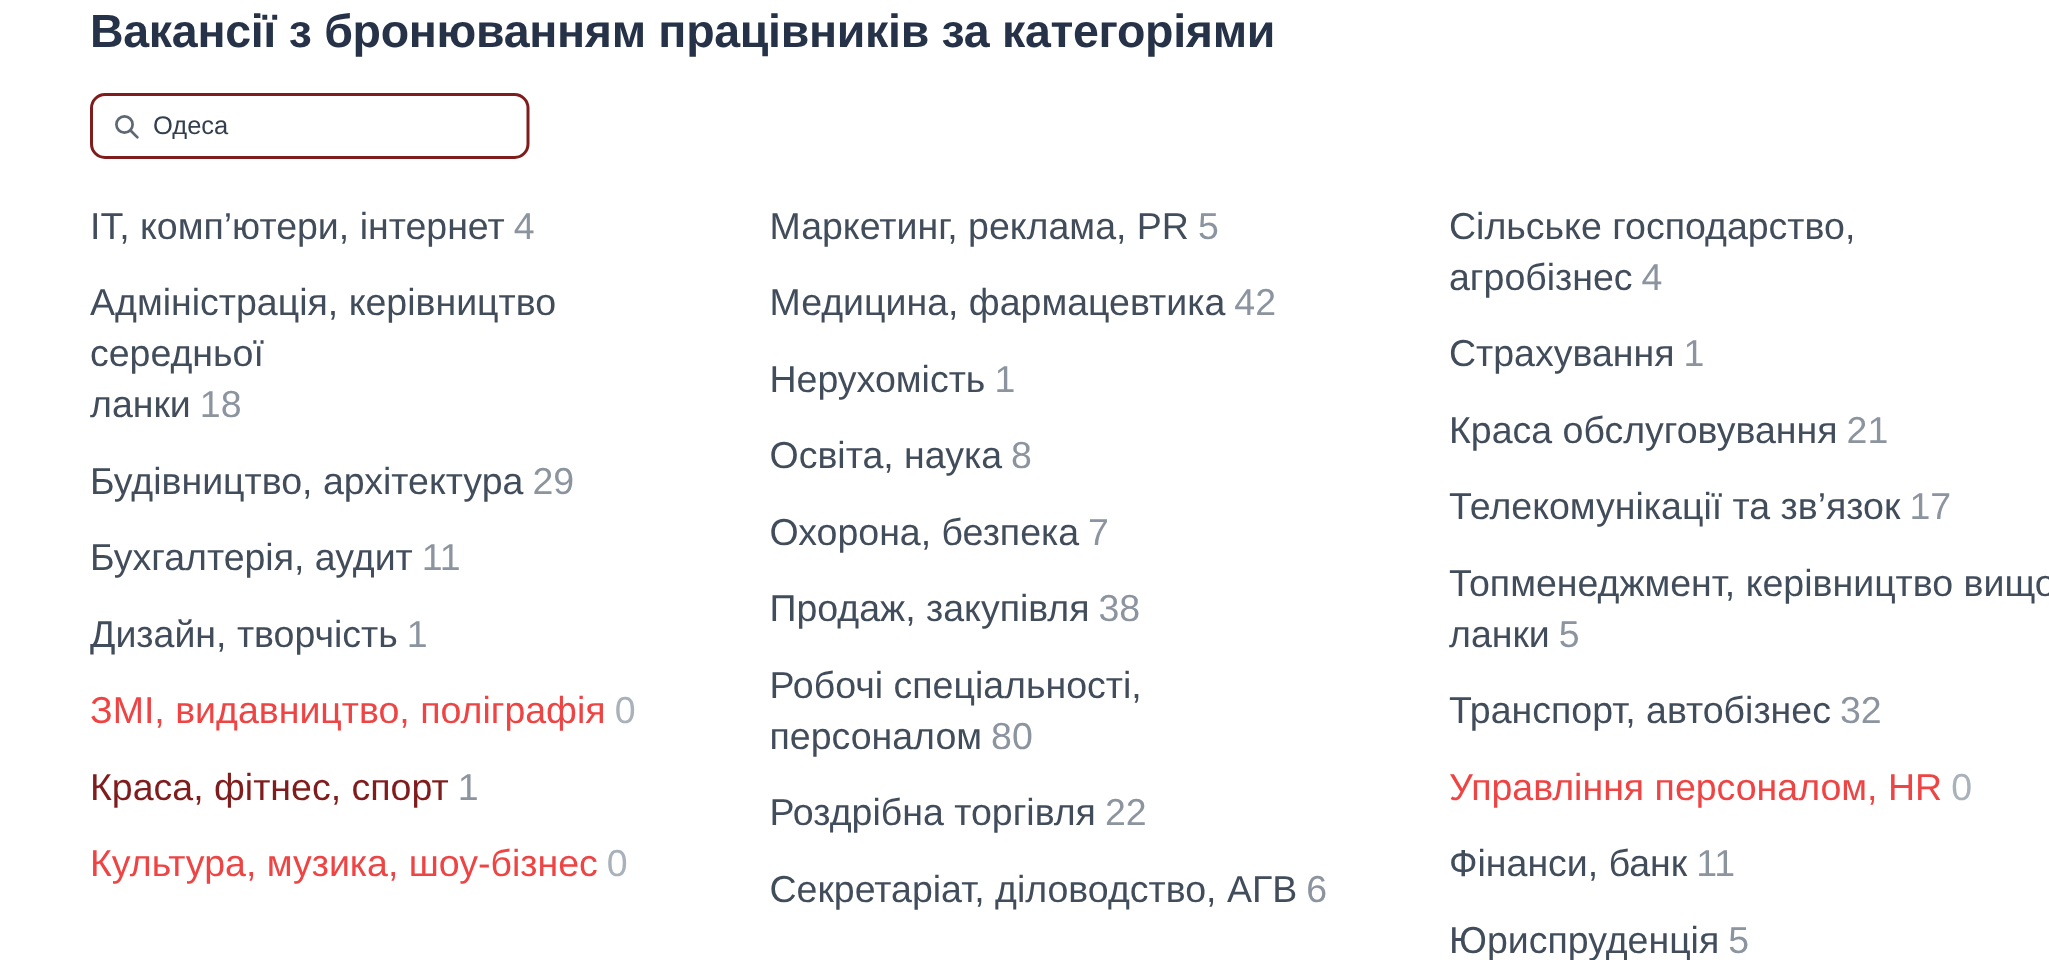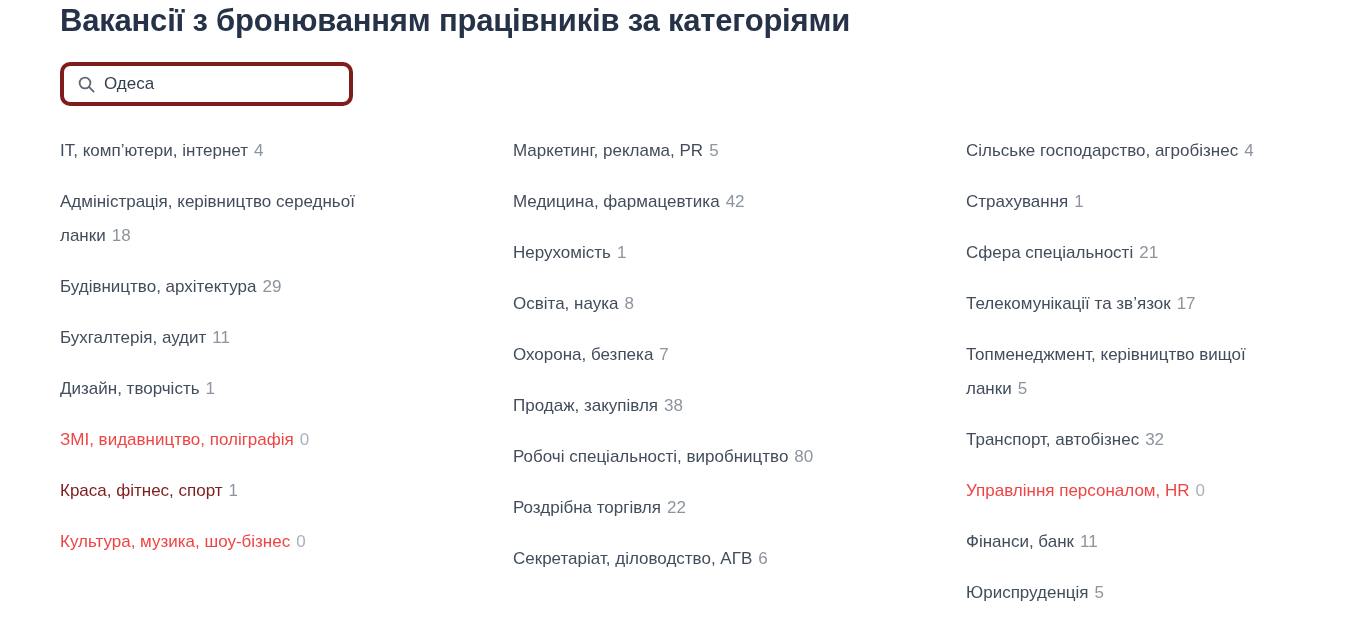--- a/index.html
+++ b/index.html
@@ -23,21 +23,21 @@
     line-height: 39px;
     font-weight: 700;
     letter-spacing: -0.2px;
     color: #253248;
   }
   .search-box {
     margin-top: 22px;
     width: 293px;
     height: 44px;
     box-sizing: border-box;
-    border: 4px solid #7f1d1d;
+    border: 2px solid #7f1d1d;
     border-radius: 10px;
     background: #ffffff;
     display: flex;
     align-items: center;
     padding: 0 14px;
   }
   .search-box svg {
     flex: 0 0 auto;
     display: block;
   }
@@ -52,21 +52,21 @@
     color: #333f4e;
     padding: 0;
   }
   .columns {
     margin-top: 28px;
     display: grid;
     grid-template-columns: 416px 416px 416px;
     column-gap: 37px;
   }
   .item {
-    font-size: 17px;
+    font-size: 25px;
     line-height: 34px;
     margin-bottom: 17px;
     white-space: nowrap;
   }
   .cat-link {
     color: #424d5c;
     text-decoration: none;
     white-space: pre-line;
     cursor: pointer;
   }
@@ -112,28 +112,28 @@
         <div class="item hovered"><a class="cat-link">Краса, фітнес, спорт</a><span class="cat-count">1</span></div>
         <div class="item disabled"><a class="cat-link">Культура, музика, шоу-бізнес</a><span class="cat-count">0</span></div>
       </div>
       <div class="col">
         <div class="item"><a class="cat-link">Маркетинг, реклама, PR</a><span class="cat-count">5</span></div>
         <div class="item"><a class="cat-link">Медицина, фармацевтика</a><span class="cat-count">42</span></div>
         <div class="item"><a class="cat-link">Нерухомість</a><span class="cat-count">1</span></div>
         <div class="item"><a class="cat-link">Освіта, наука</a><span class="cat-count">8</span></div>
         <div class="item"><a class="cat-link">Охорона, безпека</a><span class="cat-count">7</span></div>
         <div class="item"><a class="cat-link">Продаж, закупівля</a><span class="cat-count">38</span></div>
-        <div class="item"><a class="cat-link">Робочі спеціальності, виробництво</a><span class="cat-count">80</span></div>
+        <div class="item"><a class="cat-link">Робочі спеціальності, персоналом</a><span class="cat-count">80</span></div>
         <div class="item"><a class="cat-link">Роздрібна торгівля</a><span class="cat-count">22</span></div>
         <div class="item"><a class="cat-link">Секретаріат, діловодство, АГВ</a><span class="cat-count">6</span></div>
       </div>
       <div class="col">
         <div class="item"><a class="cat-link">Сільське господарство, агробізнес</a><span class="cat-count">4</span></div>
         <div class="item"><a class="cat-link">Страхування</a><span class="cat-count">1</span></div>
-        <div class="item"><a class="cat-link">Сфера спеціальності</a><span class="cat-count">21</span></div>
+        <div class="item"><a class="cat-link">Краса обслуговування</a><span class="cat-count">21</span></div>
         <div class="item"><a class="cat-link">Телекомунікації та зв’язок</a><span class="cat-count">17</span></div>
         <div class="item"><a class="cat-link">Топменеджмент, керівництво вищої
 ланки</a><span class="cat-count">5</span></div>
         <div class="item"><a class="cat-link">Транспорт, автобізнес</a><span class="cat-count">32</span></div>
         <div class="item disabled"><a class="cat-link">Управління персоналом, HR</a><span class="cat-count">0</span></div>
         <div class="item"><a class="cat-link">Фінанси, банк</a><span class="cat-count">11</span></div>
         <div class="item"><a class="cat-link">Юриспруденція</a><span class="cat-count">5</span></div>
       </div>
     </div>
 

